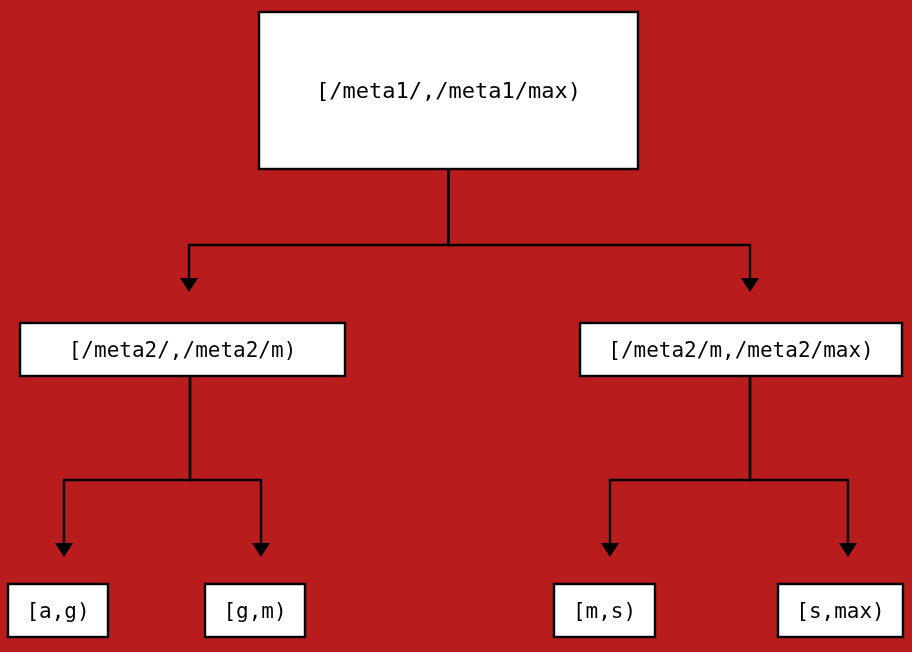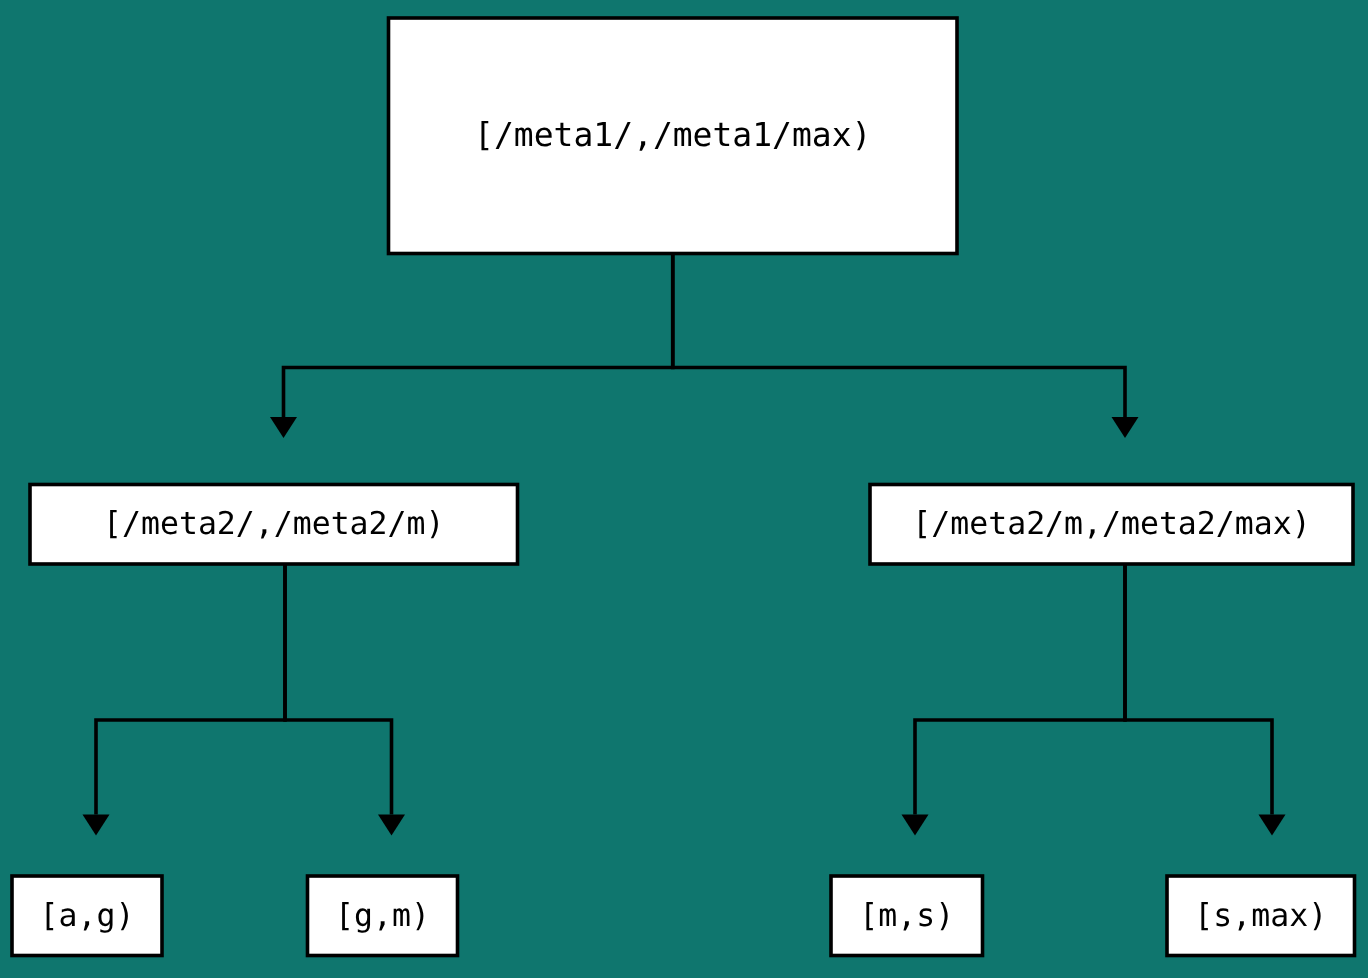--- a/index.html
+++ b/index.html
@@ -10,21 +10,21 @@
   body {
     width: 912px;
     height: 652px;
     font-family: "DejaVu Sans Mono", "Liberation Mono", monospace;
     overflow: hidden;
   }
   #diagram-root {
     position: relative;
     width: 912px;
     height: 652px;
-    background: #0f766e;
+    background: #b91c1c;
   }
   svg#tree-canvas {
     display: block;
     width: 912px;
     height: 652px;
   }
   .node-box {
     fill: #ffffff;
     stroke: #000000;
     stroke-width: 2.4;

